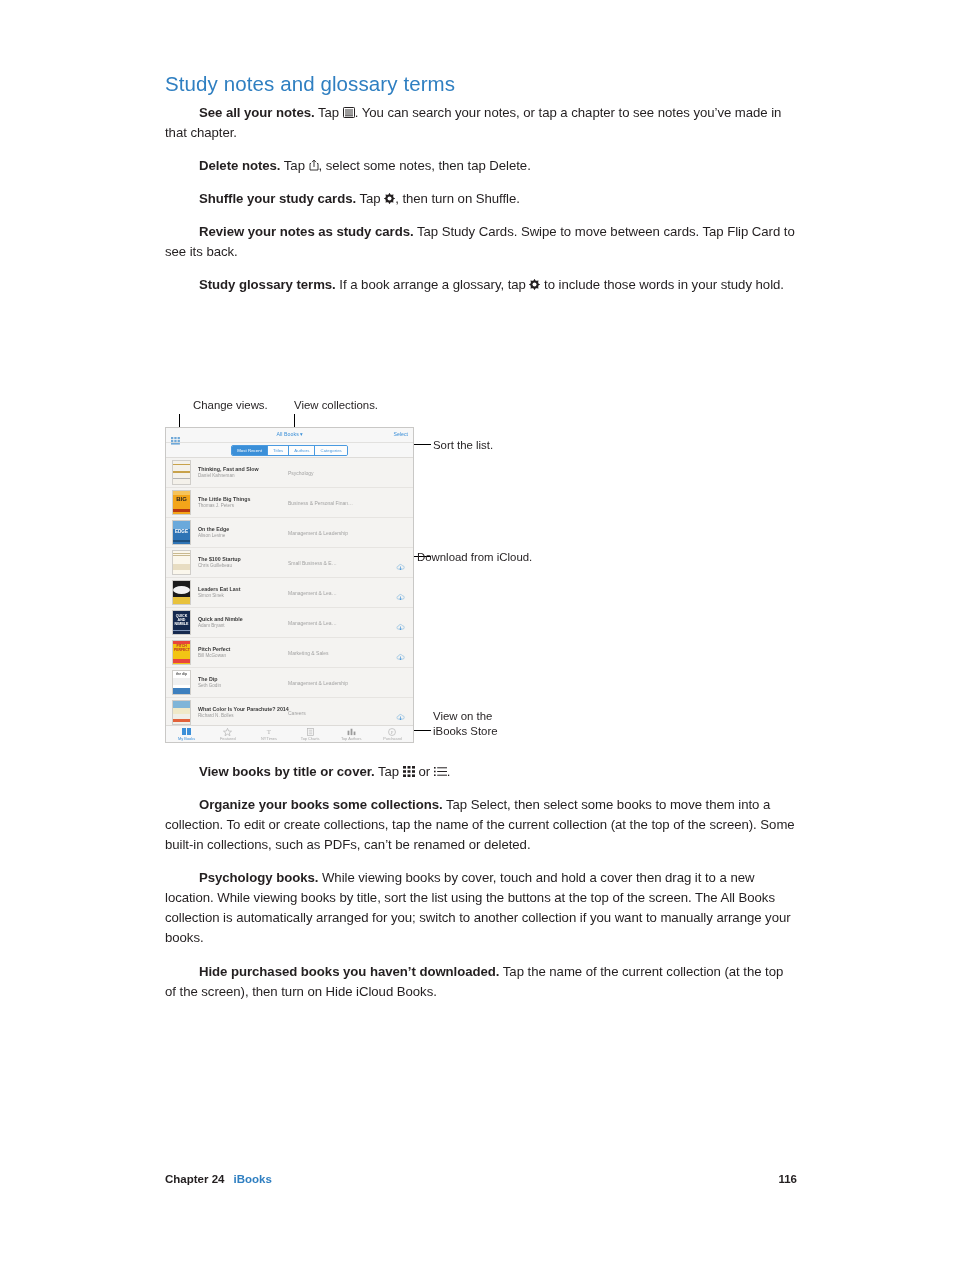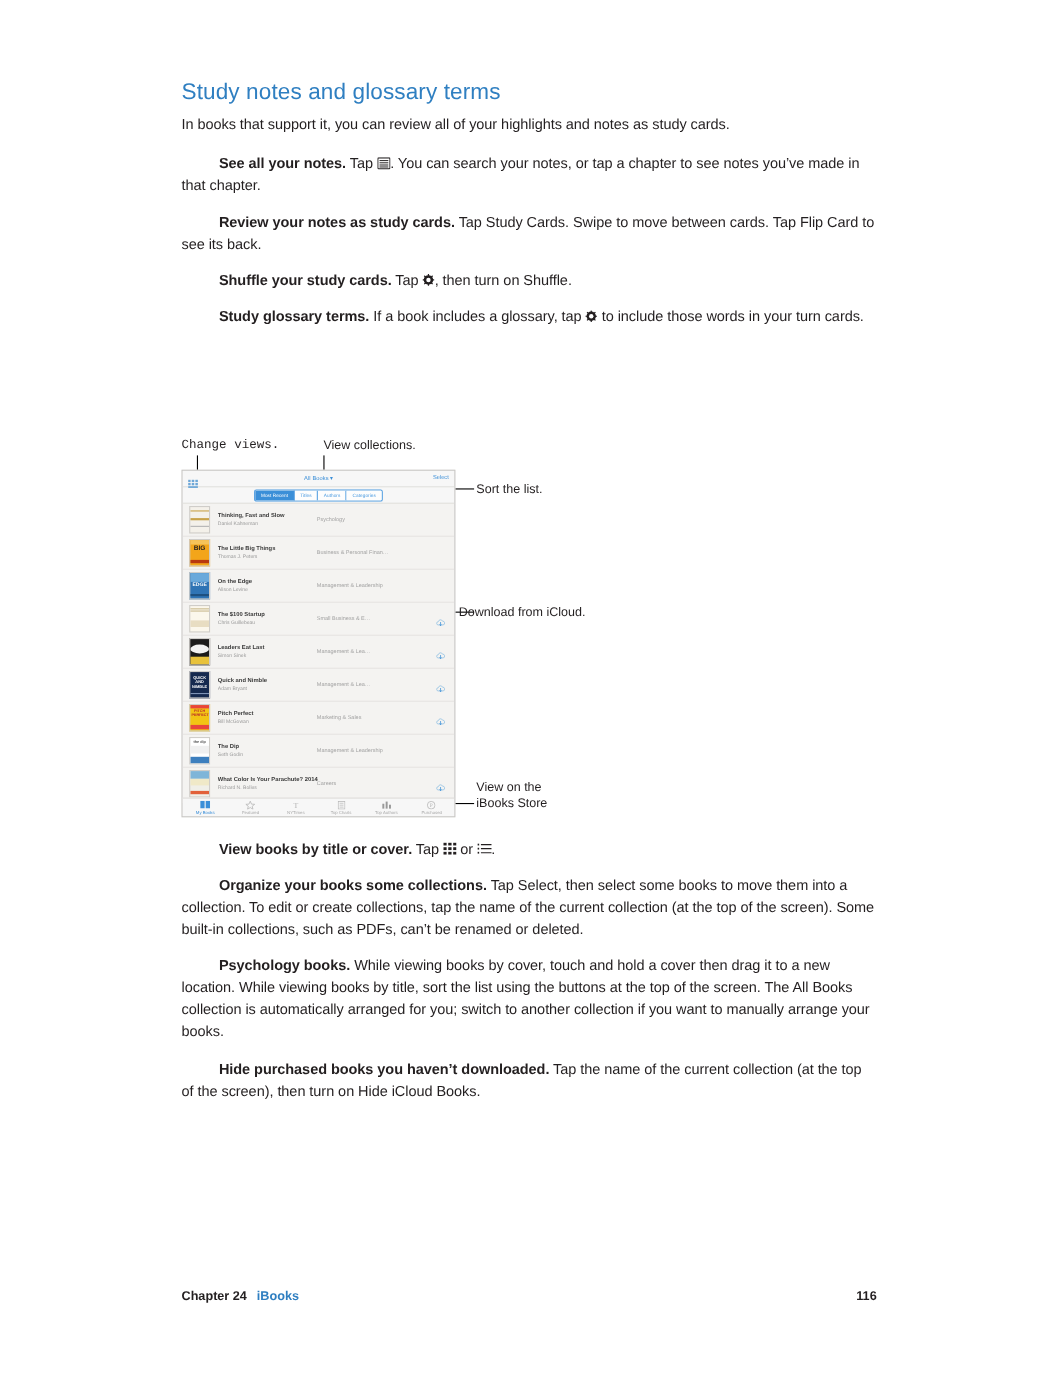--- a/index.html
+++ b/index.html
@@ -283,37 +283,37 @@
 </style>
 </head>
 <body>
 
 <div class="page">
 
   <div class="content">
 
     <h2 class="section-heading">Study notes and glossary terms</h2>
 
-    <p class="body intro">
-      <span>In books that support it, you can review all of your highlights and notes as study cards.</span>
-    </p>
 
     <p class="body">
       <b>See all your notes.</b><span> Tap </span><span class="gl"><svg width="12" height="11" viewBox="0 0 12 11">
             <rect x="0.5" y="0.5" width="11" height="10" rx="0.8" fill="none" stroke="#231f20" stroke-width="1"></rect>
             <line x1="2" y1="3" x2="10" y2="3" stroke="#231f20" stroke-width="0.9"></line>
             <line x1="2" y1="5" x2="10" y2="5" stroke="#231f20" stroke-width="0.9"></line>
             <line x1="2" y1="7" x2="10" y2="7" stroke="#231f20" stroke-width="0.9"></line>
             <line x1="2" y1="8.8" x2="10" y2="8.8" stroke="#231f20" stroke-width="0.9"></line>
           </svg></span><span>. You can search your notes, or tap a chapter to see notes you’ve made in that chapter.</span>
     </p>
 
-
-    <p class="body">
-      <b>Review your notes as study cards.</b><span> Tap Study Cards. Swipe to move between cards. Tap Flip Card to see its back.</span>
+    <p class="body">
+      <b>Delete notes.</b><span> Tap </span><span class="gl"><svg width="10" height="12" viewBox="0 0 10 12">
+            <path d="M2 4.5 H1 V11 H9 V4.5 H8" fill="none" stroke="#231f20" stroke-width="0.9"></path>
+            <line x1="5" y1="1.2" x2="5" y2="8" stroke="#231f20" stroke-width="0.9"></line>
+            <path d="M3 3.2 L5 1.1 L7 3.2" fill="none" stroke="#231f20" stroke-width="0.9"></path>
+          </svg></span><span>, select some notes, then tap Delete.</span>
     </p>
 
     <p class="body">
       <b>Shuffle your study cards.</b><span> Tap </span><span class="gl"><svg width="11" height="11" viewBox="0 0 11 11">
             <g fill="#231f20">
               <circle cx="5.5" cy="5.5" r="4.3"></circle>
             </g>
             <circle cx="5.5" cy="5.5" r="2" fill="#ffffff"></circle>
             <g stroke="#231f20" stroke-width="1.1">
               <line x1="5.5" y1="0.2" x2="5.5" y2="2"></line>
@@ -322,44 +322,48 @@
               <line x1="9" y1="5.5" x2="10.8" y2="5.5"></line>
               <line x1="1.7" y1="1.7" x2="3" y2="3"></line>
               <line x1="8" y1="8" x2="9.3" y2="9.3"></line>
               <line x1="9.3" y1="1.7" x2="8" y2="3"></line>
               <line x1="3" y1="8" x2="1.7" y2="9.3"></line>
             </g>
           </svg></span><span>, then turn on Shuffle.</span>
     </p>
 
     <p class="body">
-      <b>Study glossary terms.</b><span> If a book includes a glossary, tap </span><span class="gl"><svg width="11" height="11" viewBox="0 0 11 11">
+      <b>Review your notes as study cards.</b><span> Tap Study Cards. Swipe to move between cards. Tap Flip Card to see its back.</span>
+    </p>
+
+    <p class="body">
+      <b>Study glossary terms.</b><span> If a book arrange a glossary, tap </span><span class="gl"><svg width="11" height="11" viewBox="0 0 11 11">
             <g fill="#231f20">
               <circle cx="5.5" cy="5.5" r="4.3"></circle>
             </g>
             <circle cx="5.5" cy="5.5" r="2" fill="#ffffff"></circle>
             <g stroke="#231f20" stroke-width="1.1">
               <line x1="5.5" y1="0.2" x2="5.5" y2="2"></line>
               <line x1="5.5" y1="9" x2="5.5" y2="10.8"></line>
               <line x1="0.2" y1="5.5" x2="2" y2="5.5"></line>
               <line x1="9" y1="5.5" x2="10.8" y2="5.5"></line>
               <line x1="1.7" y1="1.7" x2="3" y2="3"></line>
               <line x1="8" y1="8" x2="9.3" y2="9.3"></line>
               <line x1="9.3" y1="1.7" x2="8" y2="3"></line>
               <line x1="3" y1="8" x2="1.7" y2="9.3"></line>
             </g>
-          </svg></span><span> to include those words in your turn cards.</span>
+          </svg></span><span> to include those words in your study hold.</span>
     </p>
 
   </div>
 
 
   <div class="figure">
 
-    <div class="callout" style="left:0; top:2px;font-family:Liberation Mono, monospace;">Change views.</div>
+    <div class="callout" style="left:28px; top:2px;">Change views.</div>
     <div class="leader v" style="left:14px; top:18px; height:17px;"></div>
 
     <div class="callout" style="left:129px; top:2px;">View collections.</div>
     <div class="leader v" style="left:129px; top:18px; height:17px;"></div>
 
     <div class="leader h" style="left:182px; top:48px; width:84px;"></div>
     <div class="callout" style="left:268px; top:42px;">Sort the list.</div>
 
     <div class="leader h" style="left:240px; top:160px; width:26px;"></div>
     <div class="callout" style="left:252px; top:154px;">Download from iCloud.</div>

